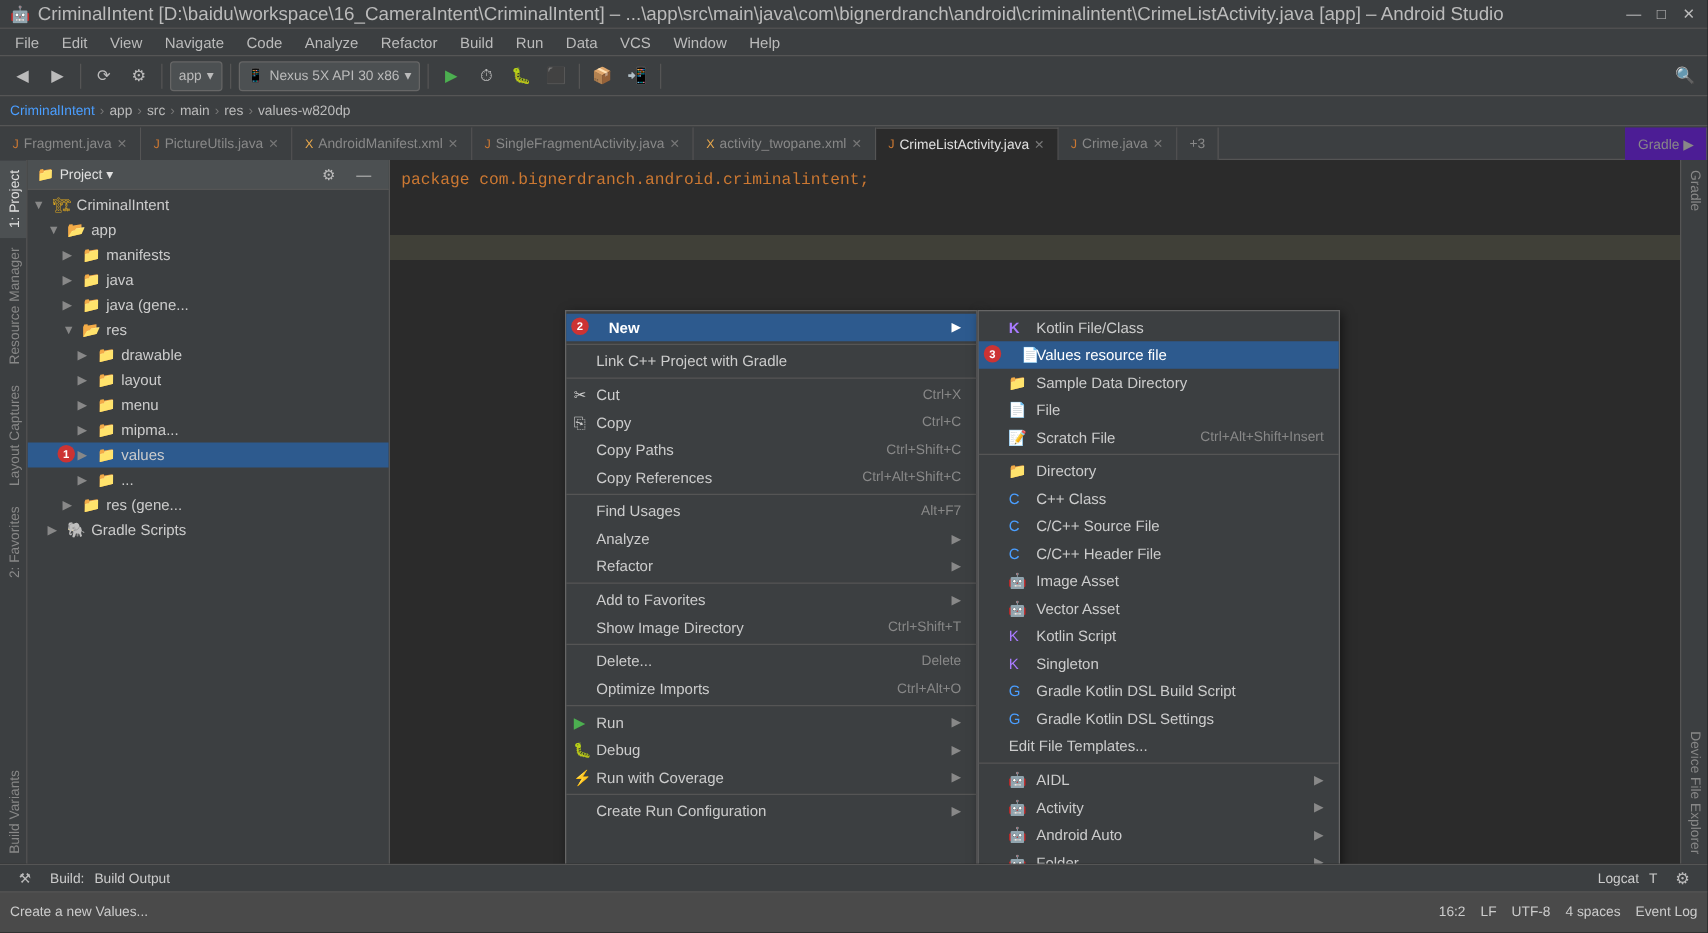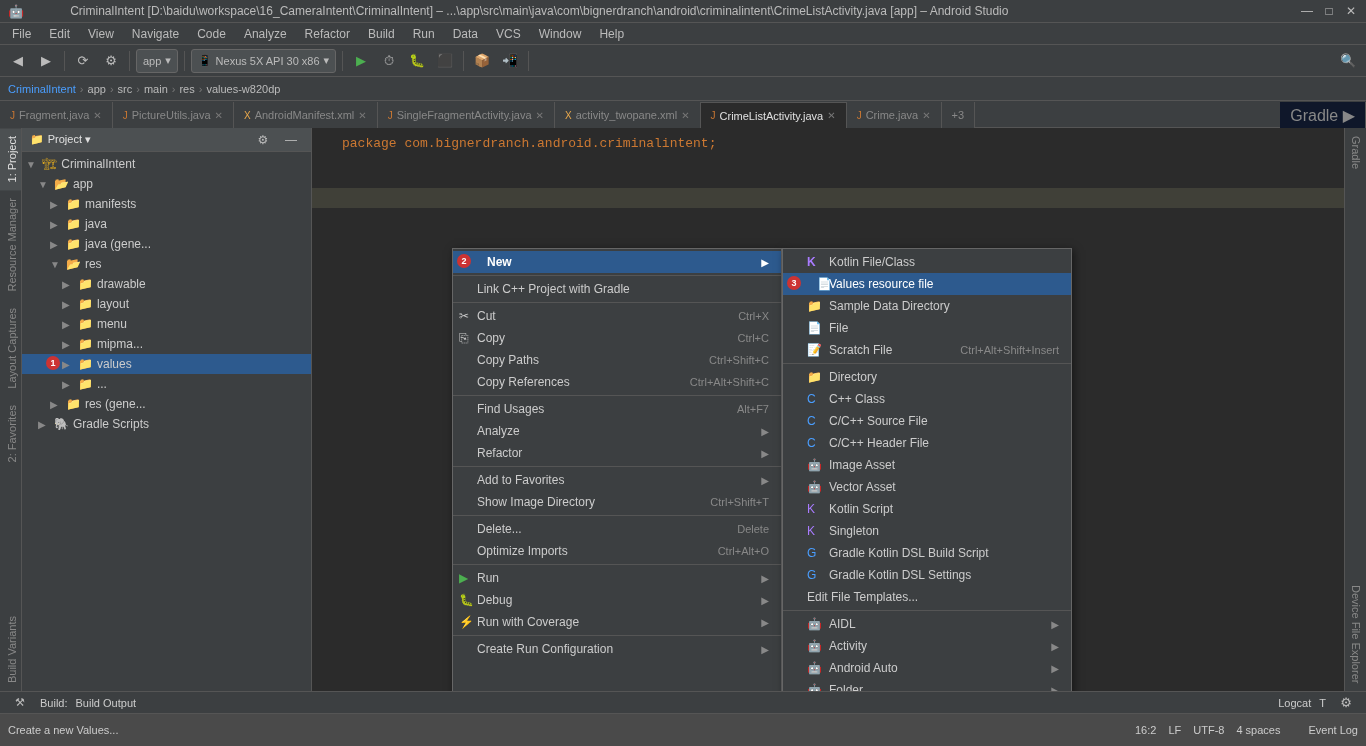--- a/index.html
+++ b/index.html
@@ -228,21 +228,21 @@
     .android-icon { color: #a4c639; font-size: 11px; }
 
     
     #editor-area {
       flex: 1;
       background: #2b2b2b;
       overflow: hidden;
       position: relative;
     }
     #editor-content {
-      padding: 8px 30px;
+      padding: 8px 9px;
       color: #cc7832;
       font-family: 'Courier New', monospace;
       font-size: 13px;
     }
 
     
     #bottom-bar {
       height: 22px;
       background: #3c3f41;
       display: flex;
@@ -325,21 +325,21 @@
     .ctx-item-new .submenu-arrow { color: #ffffff; }
   </style>
 </head>
 <body>
 
 <div id="full-layout">
 
   <div id="title-bar">
     <div style="display:flex;align-items:center;gap:6px;">
       <span style="color:#4a9eff;font-size:13px;">🤖</span>
-      <span style="font-size:12px;color:#bbbbbb;margin-left:40px;">CriminalIntent [D:\baidu\workspace\16_CameraIntent\CriminalIntent] – ...\app\src\main\java\com\bignerdranch\android\criminalintent\CrimeListActivity.java [app] – Android Studio</span>
+      <span style="font-size:15px;color:#bbbbbb;">CriminalIntent [D:\baidu\workspace\16_CameraIntent\CriminalIntent] – ...\app\src\main\java\com\bignerdranch\android\criminalintent\CrimeListActivity.java [app] – Android Studio</span>
     </div>
     <div class="window-controls">
       <span class="win-btn">—</span>
       <span class="win-btn">□</span>
       <span class="win-btn">✕</span>
     </div>
   </div>
 
   <div id="menu-bar">
     <div class="menu-item">File</div>
@@ -435,21 +435,21 @@
     </div>
     <div class="tab">
       <span class="tab-icon" style="color:#cc7832;">J</span>
       <span>Crime.java</span>
       <span class="tab-close">✕</span>
     </div>
     <div class="tab">
       <span style="color:#888;">+3</span>
     </div>
     <div style="flex:1;background:#3c3f41;border-bottom:1px solid #555;"></div>
-    <div class="tab" style="background:#0f172a;color:#888;font-size:16px;">Gradle ▶</div>
+    <div class="tab" style="background:#4c1d95;color:#888;font-size:11px;">Gradle ▶</div>
   </div>
 
   <div id="content-area">
 
     <div id="far-left-panels">
       <div class="vert-tab active-tab">1: Project</div>
       <div class="vert-tab">Resource Manager</div>
       <div class="vert-tab">Layout Captures</div>
       <div class="vert-tab">2: Favorites</div>
       <div class="vert-tab" style="margin-top:auto;">Build Variants</div>
@@ -761,16 +761,16 @@
     <span class="tb-btn">⚙</span>
   </div>
 
   <div id="status-bar">
     <span style="color:#cccccc;">Create a new Values...</span>
     <div class="status-right">
       <span style="cursor:pointer;color:#cccccc;">16:2</span>
       <span style="cursor:pointer;color:#cccccc;">LF</span>
       <span style="cursor:pointer;color:#cccccc;">UTF-8</span>
       <span style="cursor:pointer;color:#cccccc;">4 spaces</span>
-      <span style="cursor:pointer;color:#cccccc;margin-left:16px;">Event Log</span>
+      <span style="cursor:pointer;color:#cccccc;">Event Log</span>
     </div>
   </div>
 </div>
 
 </body></html>

